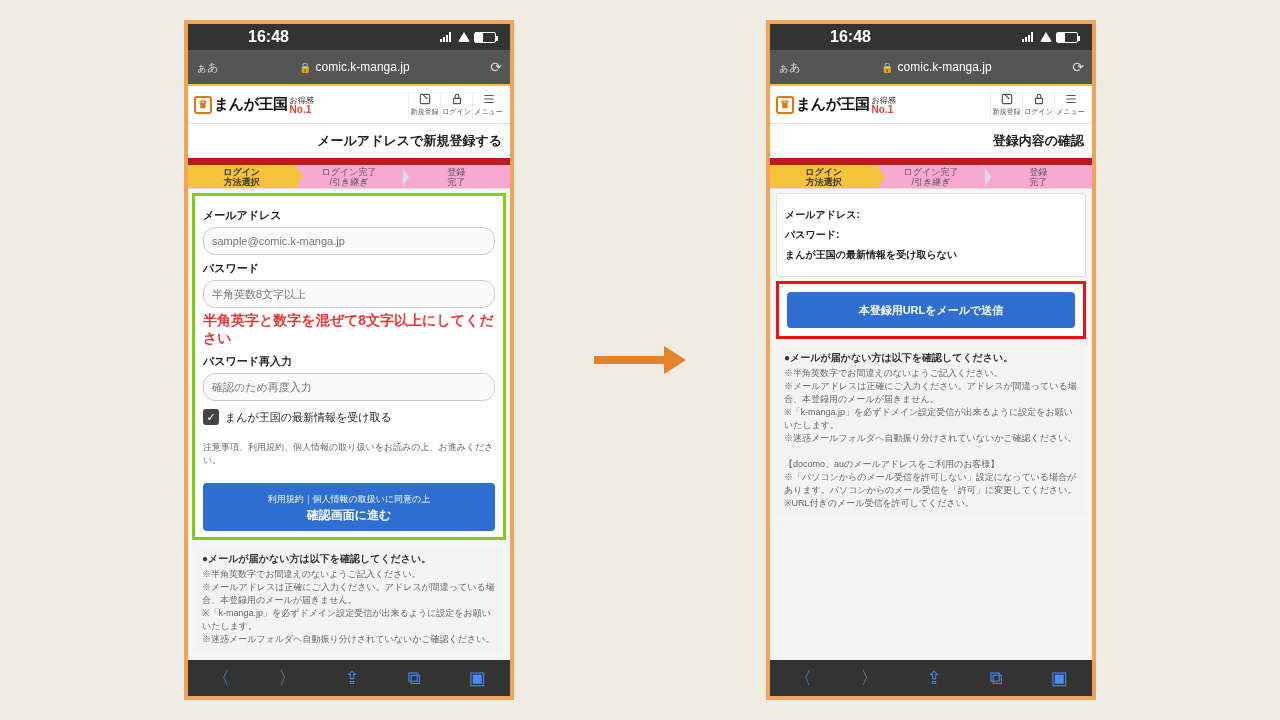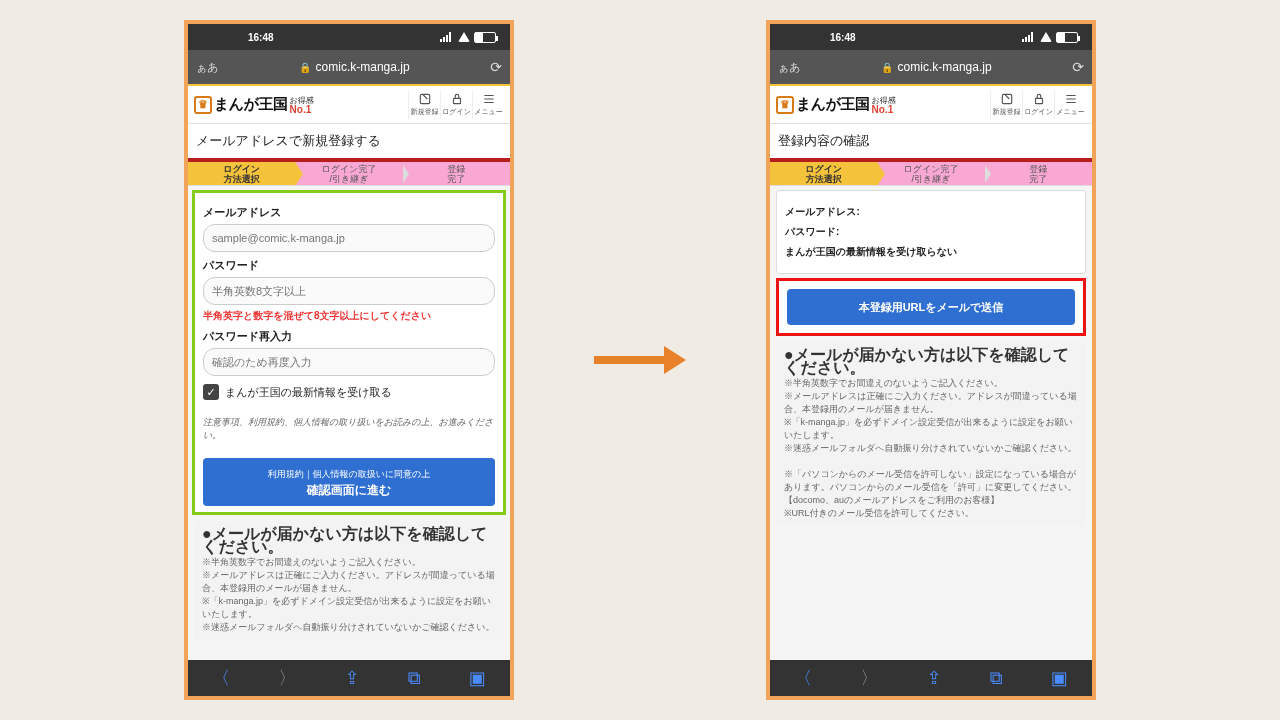--- a/index.html
+++ b/index.html
@@ -22,21 +22,21 @@
     border-radius: 0;
     overflow: hidden;
     display: flex;
     flex-direction: column;
     position: relative;
   }
   .statusbar {
     height: 26px;
     background: #333;
     color: #fff;
-    font-size: 10px;
+    font-size: 16px;
     display: flex;
     align-items: center;
     justify-content: space-between;
     padding: 0 14px 0 60px;
     font-weight: 600;
   }
   .status-icons { display:flex; gap:4px; align-items:center; }
   .sig { width:14px; height:10px; display:flex; align-items:flex-end; gap:1px; }
   .sig b { width:2px; background:#fff; }
   .sig b:nth-child(1){height:3px}.sig b:nth-child(2){height:5px}.sig b:nth-child(3){height:7px}.sig b:nth-child(4){height:10px}
@@ -57,41 +57,41 @@
   .content { flex:1; background:#f5f5f5; overflow:hidden; display:flex; flex-direction:column; font-size:11px; color:#222; }
   .apphead { background:#fff; border-top:2px solid #f5c23b; display:flex; align-items:center; padding:4px 6px; border-bottom:1px solid #ddd; }
   .brand { display:flex; align-items:center; gap:2px; flex:1; }
   .brand .logo { width:18px;height:18px;border:2px solid #d97a18;border-radius:3px;background:#fff;display:flex;align-items:center;justify-content:center;color:#d97a18;font-size:11px;font-weight:900; }
   .brand .name { font-weight:900; font-size:15px; color:#111; letter-spacing:-0.5px; }
   .brand .badge { font-size:8px; line-height:9px; }
   .brand .badge b { color:#d43; font-weight:900; font-size:10px; display:block; }
   .headbtn { width:32px; text-align:center; color:#555; font-size:7px; border-left:1px solid #eee; padding:2px 0; }
   .headbtn svg { display:block; margin:0 auto 1px; }
 
-  .pagetitle { background:#fff; font-weight:400; font-size:13px; padding:8px 8px; border-bottom:4px solid #b91c1c; }
+  .pagetitle { background:#fff; font-weight:700; font-size:13px; padding:8px 8px; border-bottom:7px solid #b91c1c;text-align:right; }
   .steps { display:flex; height:24px; font-size:9px; }
   .step { flex:1; display:flex; align-items:center; justify-content:center; text-align:center; line-height:10px; position:relative; background:#f9a8d4; color:#555; border-bottom:1px solid #ddd; }
   .step.active { background:#f5c23b; color:#333; font-weight:700; }
   .step.active::after{ content:""; position:absolute; right:-8px; top:0; width:0;height:0;border-top:12px solid transparent;border-bottom:12px solid transparent;border-left:8px solid #f5c23b; z-index:2;}
   .step:not(.active)::after{ content:""; position:absolute; right:-6px; top:3px; width:0;height:0;border-top:9px solid transparent;border-bottom:9px solid transparent;border-left:6px solid #ddd; z-index:1;}
   .step:last-child::after{display:none;}
 
   .body { flex:1; overflow:hidden; padding:0; }
   .form-area { border:3px solid #84cc16; margin:4px; padding:6px 8px; background:#fff; }
   .lbl { font-size:11px; font-weight:600; margin:6px 0 4px; }
   .inp { width:100%; border:1px solid #ccc; border-radius:12px; padding:7px 8px; font-size:11px; background:#fafafa; color:#bbb; }
-  .hint-red { color:#e33; font-size:10px; margin:4px 0 2px; font-weight:600;}
+  .hint-red { color:#e33; font-size:14px; margin:4px 0 2px; font-weight:600;}
   .chk { display:flex; align-items:center; gap:6px; margin:8px 0; font-size:11px; }
   .chk .box { width:16px;height:16px;background:#444;border-radius:3px;display:flex;align-items:center;justify-content:center;color:#fff;font-size:11px; }
-  .note { font-size:9px; color:#666; margin:16px 0; line-height:13px;font-style:italic;}
+  .note { font-size:9px; color:#666; margin:16px 0; line-height:13px;}
   .bigbtn { width:100%; background:#2f6fd1; color:#fff; border:none; border-radius:4px; padding:8px 4px; font-weight:700; text-align:center; font-size:12px; line-height:16px; }
   .bigbtn .sub { font-size:9px; display:block; font-weight:500; }
 
   .infobox { background:#f3f3f3; margin:6px 6px 0; padding:6px 8px; font-size:9px; color:#666; line-height:13px; border-radius:3px;}
-  .infobox .hd { font-weight:700; color:#333; margin-bottom:3px; font-size:16px;}
+  .infobox .hd { font-weight:700; color:#333; margin-bottom:3px; font-size:10px;}
 
   .confirm-area { background:#fff; margin:4px 6px; border:1px solid #ddd; border-radius:3px; padding:8px; font-size:10px; }
   .confirm-area .row { font-weight:600; margin:6px 0; }
   .desc { padding:8px 10px; font-size:11px; line-height:16px; color:#333; }
 
   .sendbox { border:3px solid #e11; margin:4px 6px; padding:8px; background:#fff; }
   .sendbox .bigbtn { font-size:11px; padding:10px 4px; }
 
   .toolbar { height:36px; background:#333; display:flex; align-items:center; justify-content:space-around; color:#4a8cff; font-size:18px; }
   .toolbar .dis { color:#888; }
@@ -285,22 +285,22 @@
           <span>本登録用URLをメールで送信</span>
         </button>
       </div>
       <div class="infobox">
         <div class="hd">●メールが届かない方は以下を確認してください。</div>
         <div>※半角英数字でお間違えのないようご記入ください。</div>
         <div>※メールアドレスは正確にご入力ください。アドレスが間違っている場合、本登録用のメールが届きません。</div>
         <div>※「k-manga.jp」を必ずドメイン設定受信が出来るように設定をお願いいたします。</div>
         <div>※迷惑メールフォルダへ自動振り分けされていないかご確認ください。</div>
         <br>
+        <div>【docomo、auのメールアドレスをご利用のお客様】</div>
         <div>※「パソコンからのメール受信を許可しない」設定になっている場合があります。パソコンからのメール受信を「許可」に変更してください。</div>
-        <div>【docomo、auのメールアドレスをご利用のお客様】</div>
         <div>※URL付きのメール受信を許可してください。</div>
       </div>
     </div>
   </div>
 
   <div class="toolbar">
     <span>〈</span>
     <span class="dis">〉</span>
     <span>⇪</span>
     <span>⧉</span>

